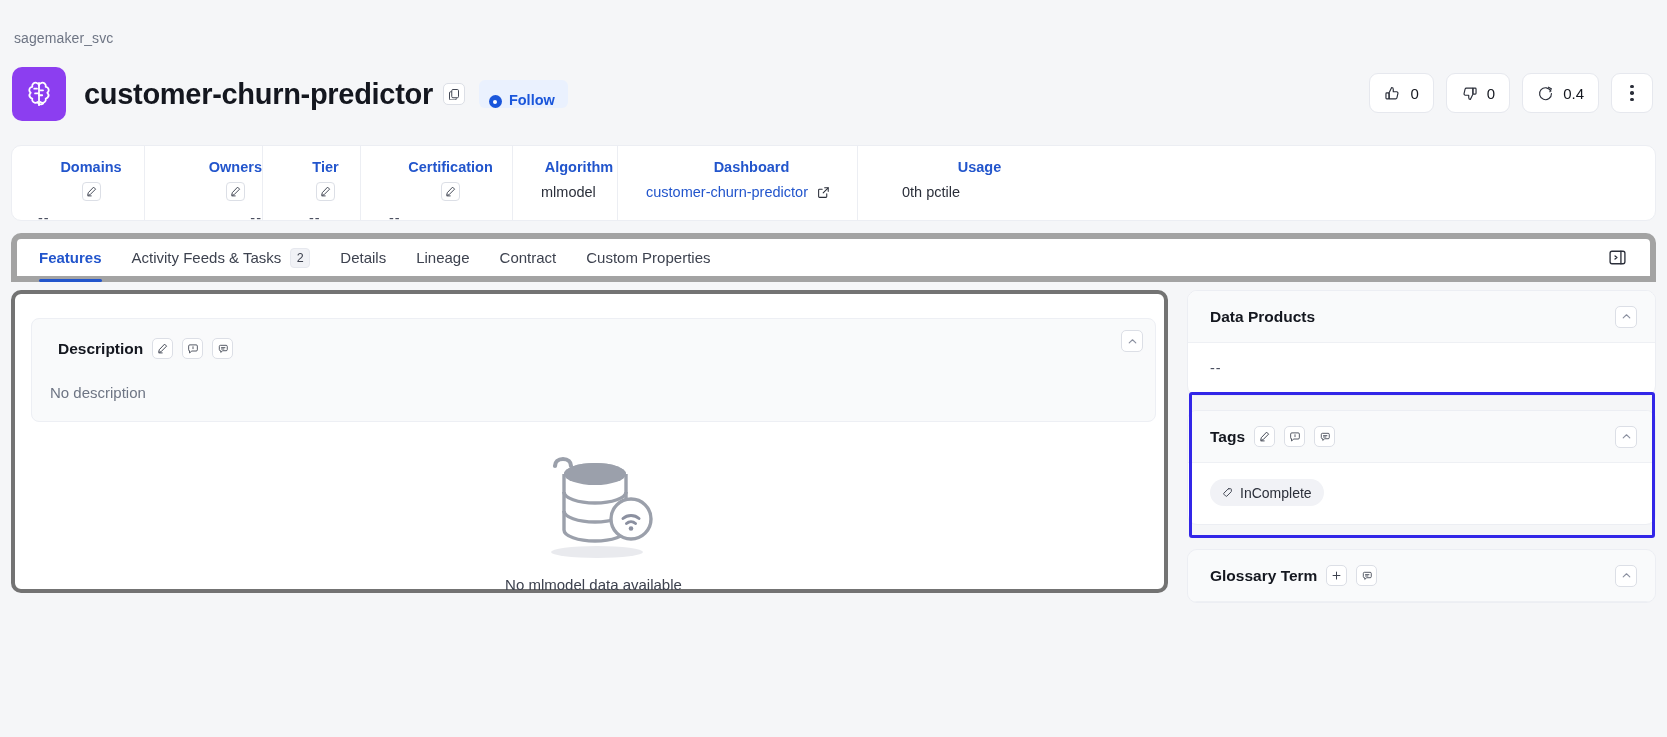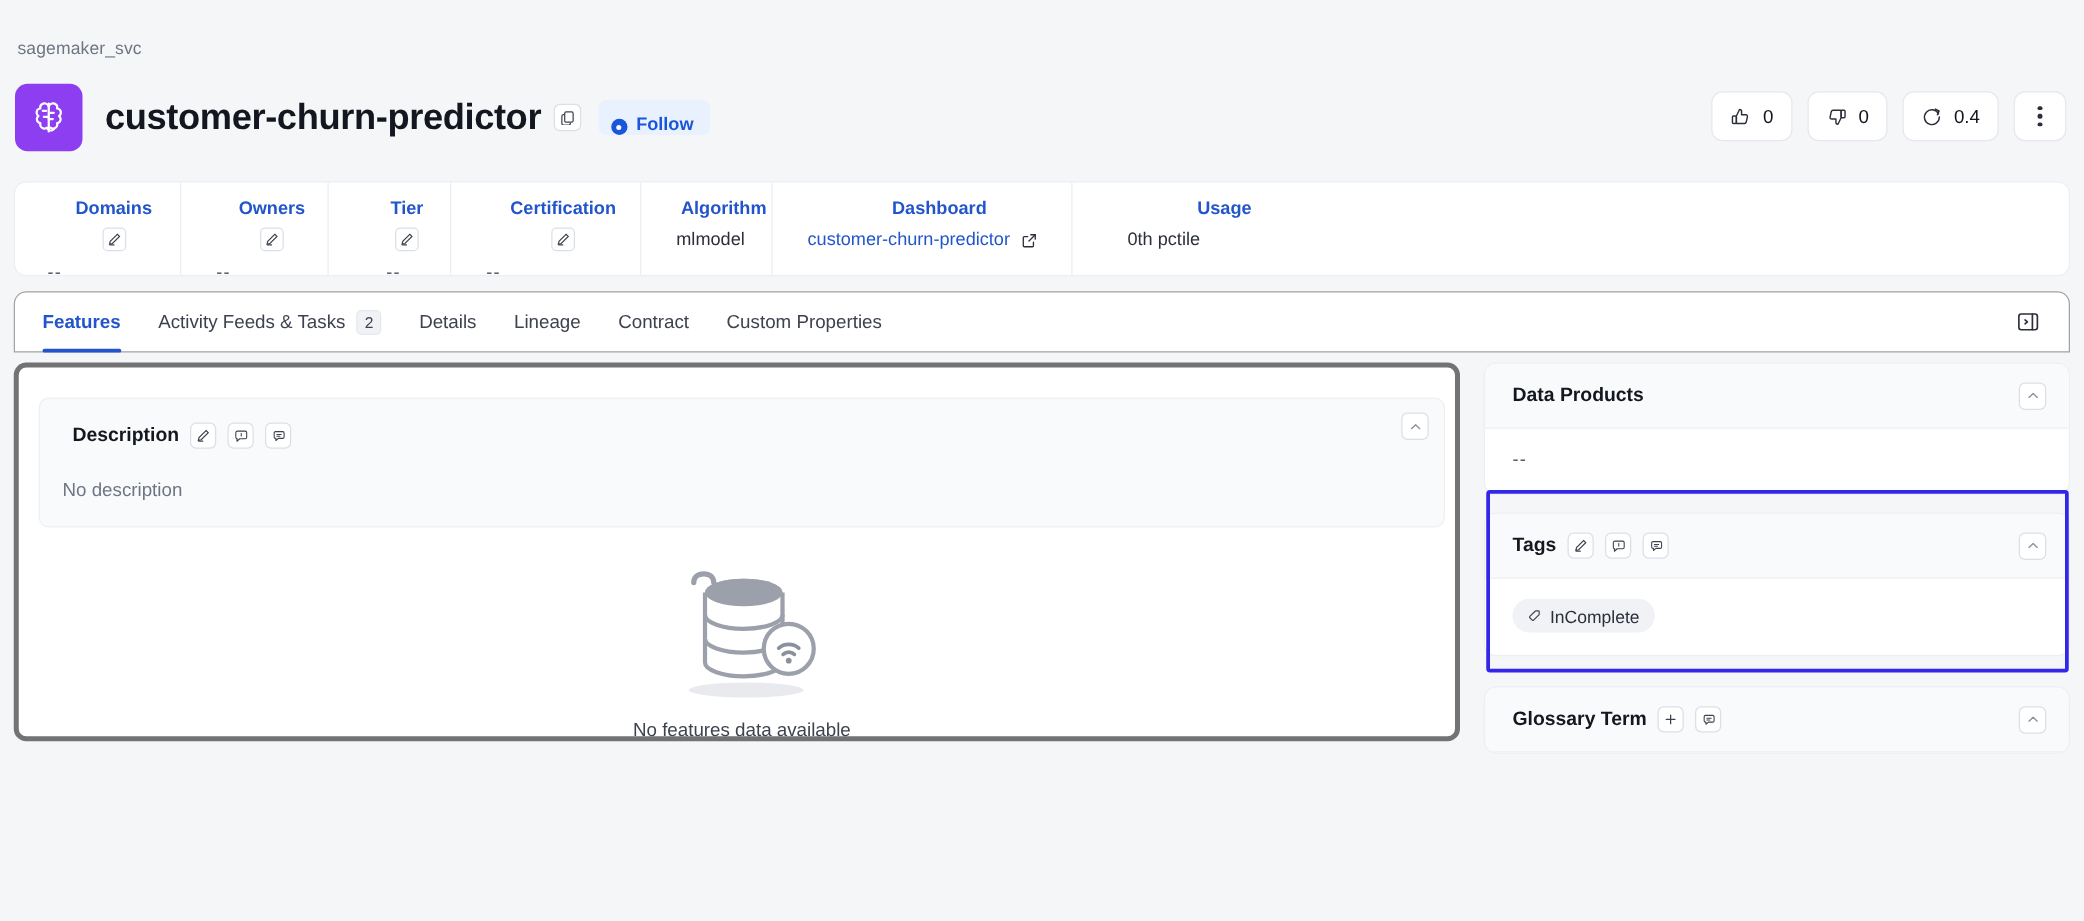--- a/index.html
+++ b/index.html
@@ -90,21 +90,21 @@
   .meta-val.dash { color: #4b5060; letter-spacing: 1px; }
   .meta-val.link { color: #2255cc; font-weight: 500; display:flex; align-items:center; gap:9px; }
   .pencil-sq {
     width: 19px; height: 19px; border: 1px solid #dcdfe6; border-radius: 4px;
     background: #fff; display: flex; align-items: center; justify-content: center; cursor: pointer;
   }
 
   
   .tab-card {
     position: absolute; left: 11px; top: 208px; width: 1645px; height: 49px;
-    background: #fff; border: 1px solid #a3a3a3; border-radius: 10px 10px 0 0;
+    background: #fff; border: 6px solid #a3a3a3; border-radius: 10px 10px 0 0;
     display: flex; align-items: center; padding: 0 22px;
   }
   .tab {
     font-size: 15px; color: #3d424f; margin-right: 30px;
     display: flex; align-items: center; gap: 9px;
     height: 48px; cursor: pointer; position: relative;
   }
   .tab.active { color: #2255cc; font-weight: 700; }
   .tab.active::after {
     content: ""; position: absolute; left: 0; right: 0; bottom: 0;
@@ -262,21 +262,21 @@
         <span class="pencil-sq">
           <svg width="11" height="11" viewBox="0 0 14 14" fill="none" stroke="#3d424f" stroke-width="1.2" stroke-linecap="round">
               <path d="M10 1.8l2.2 2.2-7.2 7.2-2.9.7.7-2.9z"></path>
               <path d="M2.6 12.6h4"></path>
             </svg>
         </span>
       </div>
       <div class="meta-val dash">--</div>
     </div>
 
-    <div class="meta-cell" style="width:118px;padding-left:28px;">
+    <div class="meta-cell" style="width:118px;padding-left:13px;align-items:flex-end;">
       <div class="meta-head">
         <span>Owners</span>
         <span class="pencil-sq">
           <svg width="11" height="11" viewBox="0 0 14 14" fill="none" stroke="#3d424f" stroke-width="1.2" stroke-linecap="round">
               <path d="M10 1.8l2.2 2.2-7.2 7.2-2.9.7.7-2.9z"></path>
               <path d="M2.6 12.6h4"></path>
             </svg>
         </span>
       </div>
       <div class="meta-val dash">--</div>
@@ -409,21 +409,21 @@
         <ellipse cx="76" cy="40" rx="31" ry="11" fill="#9ba0ab"></ellipse>
         <path d="M45 58v19c0 6 14 11 31 11s31-5 31-11V58" stroke="#9ba0ab" stroke-width="3.4" fill="#fff"></path>
         <path d="M45 58c0 6 14 11 31 11s31-5 31-11" stroke="#9ba0ab" stroke-width="3.4" fill="none"></path>
         <path d="M45 77v19c0 6 14 11 31 11s31-5 31-11V77" stroke="#9ba0ab" stroke-width="3.4" fill="#fff"></path>
         <path d="M45 77c0 6 14 11 31 11s31-5 31-11" stroke="#9ba0ab" stroke-width="3.4" fill="none"></path>
         <circle cx="112" cy="85" r="20" fill="#fff" stroke="#9ba0ab" stroke-width="3.4"></circle>
         <path d="M104 84.5c4.4-4 11.6-4 16 0" stroke="#8b90a0" stroke-width="3" stroke-linecap="round"></path>
         <path d="M107.5 89.5c2.6-2.4 6.4-2.4 9 0" stroke="#8b90a0" stroke-width="3" stroke-linecap="round"></path>
         <circle cx="112" cy="94.5" r="2.3" fill="#8b90a0"></circle>
       </svg>
-      <div class="empty-text">No features data available</div>
+      <div class="empty-text">No mlmodel data available</div>
     </div>
   </div>
 
   <div class="side">
 
     <div class="side-card">
       <div class="side-head">
         <span class="side-title">Data Products</span>
         <span class="side-collapse">
           <svg width="11" height="11" viewBox="0 0 14 14" fill="none" stroke="#8b90a0" stroke-width="1.4" stroke-linecap="round" stroke-linejoin="round">

